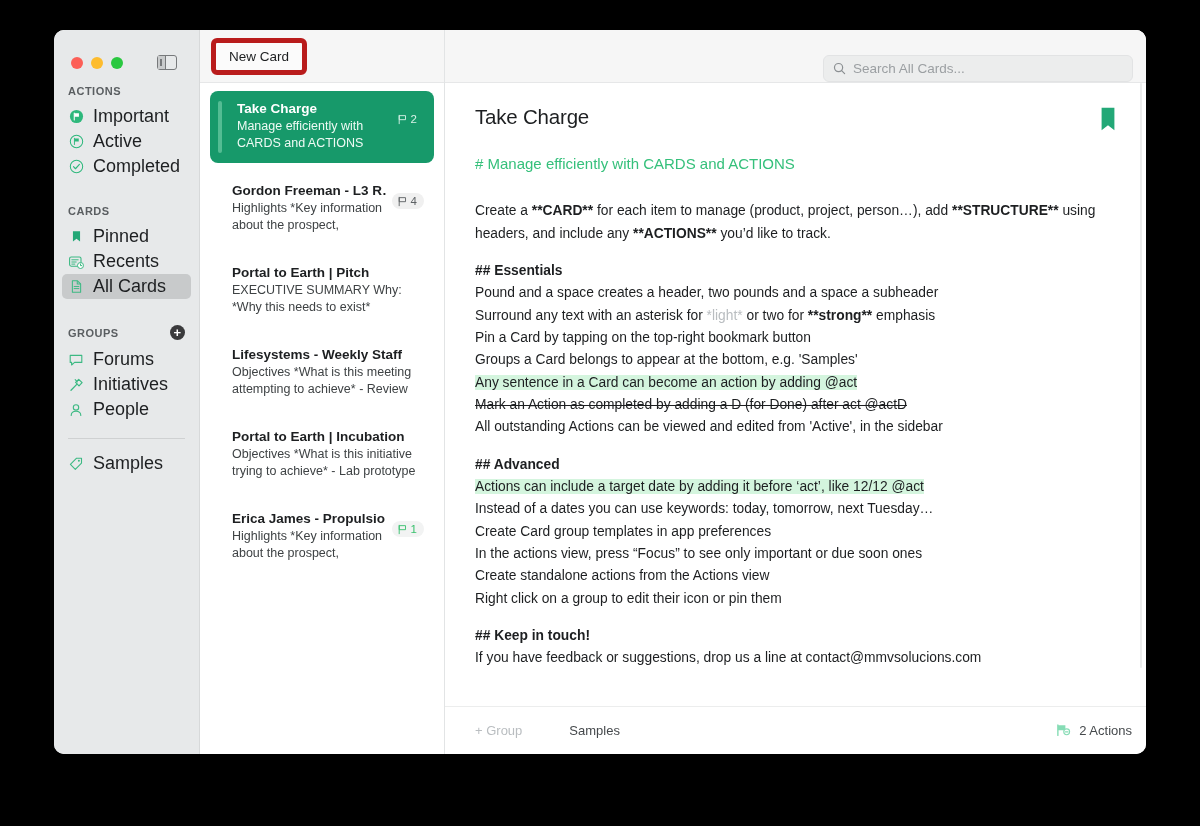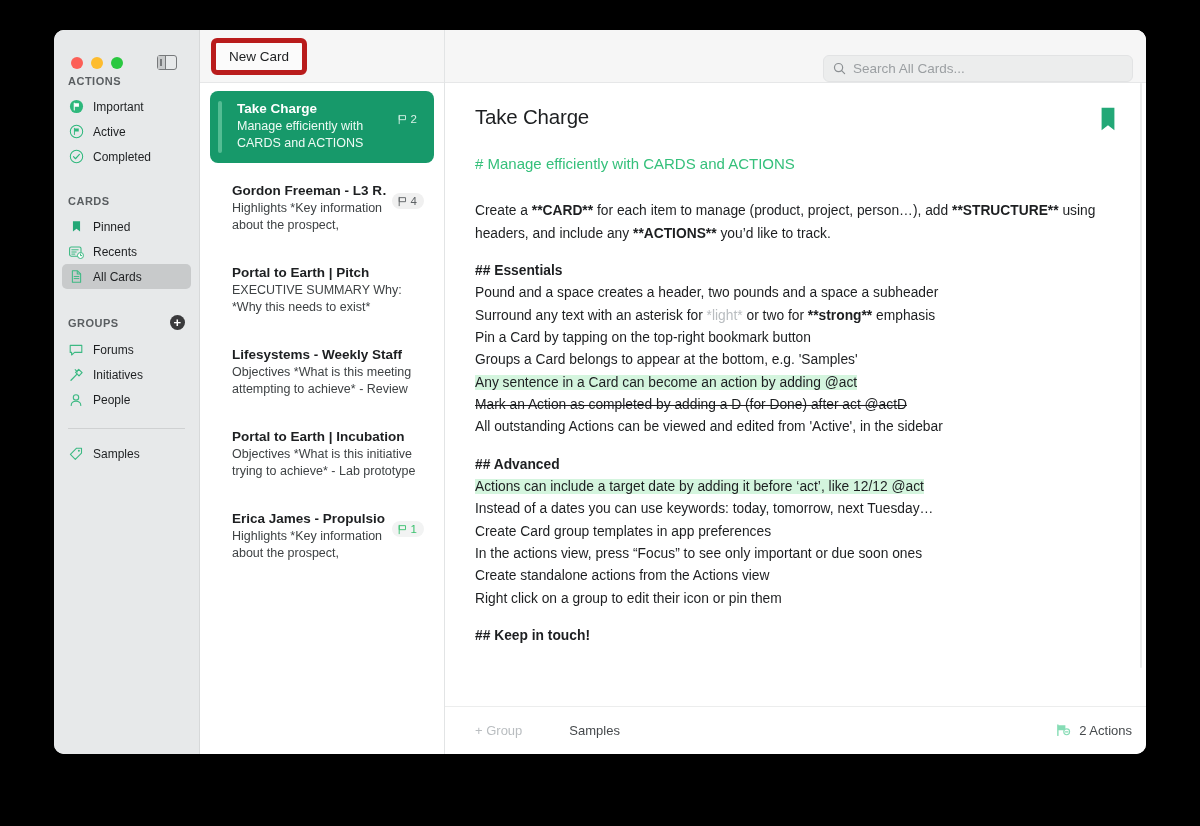--- a/index.html
+++ b/index.html
@@ -50,38 +50,38 @@
     content: ""; position: absolute; left: 2.4px; top: 3px; width: 2px; height: 7px;
     background: #77797b;
   }
 
   .sb-section {
     font-size: 11px; font-weight: bold; letter-spacing: 0.5px;
     color: #5a5e61; padding: 0 0 0 14px;
     display: flex; align-items: center; justify-content: space-between;
     padding-right: 14px;
   }
-  .sb-head-actions { }
+  .sb-head-actions { margin-top: 10px; }
   .sb-head-cards { margin-top: 26px; }
   .sb-head-groups { margin-top: 26px; }
 
   .plus-btn {
     width: 15px; height: 15px; border-radius: 50%;
     background: #3a3a3c; color: #fff;
     display: flex; align-items: center; justify-content: center;
     font-size: 13px; line-height: 1; font-weight: bold; cursor: pointer;
     padding-bottom: 1px;
   }
 
   .sb-list { margin-top: 7px; }
   .sb-item {
     display: flex; align-items: center; gap: 9px;
     height: 25px; margin: 0 8px; padding: 0 6px;
     border-radius: 5px;
-    font-size: 12px; color: #1d1f21; cursor: pointer;
+    font-size: 18px; color: #1d1f21; cursor: pointer;
   }
   .sb-item.active { background: #c8cacb; }
   .sb-icon { width: 16px; height: 16px; flex: 0 0 16px; display: flex; align-items: center; justify-content: center; }
   .sb-icon svg { display: block; }
   .sb-sep { height: 1px; background: #cfd1d2; margin: 16px 14px 12px 14px; }
 
   
   .listcol {
     width: 245px; flex: 0 0 245px;
     background: #ffffff;
@@ -462,20 +462,21 @@
         <div class="ln"><span class="hl">Actions can include a target date by adding it before ‘act’, like 12/12 @act</span></div>
         <div class="ln">Instead of a dates you can use keywords: today, tomorrow, next Tuesday…</div>
         <div class="ln">Create Card group templates in app preferences</div>
         <div class="ln">In the actions view,  press “Focus” to see only important or due soon ones</div>
         <div class="ln">Create standalone actions from the Actions view</div>
         <div class="ln">Right click on a group to edit their icon or pin them</div>
 
         <div class="gap"></div>
 
         <div class="ln h2">## Keep in touch!</div>
+        <div class="ln">If you have feedback or suggestions, drop us a line at contact@mmvsolucions.com</div>
       </div>
     </div>
 
     <div class="detail-bottom">
       <span class="add-group">+ Group</span>
       <span class="group-tag">Samples</span>
       <span class="actions-count">
         <svg width="17" height="15" viewBox="0 0 18 16">
           <path d="M3 2.2v11" stroke="#86dcb5" stroke-width="1.5" stroke-linecap="round"></path>
           <path d="M3 2.4h8v5.2H3z" fill="#86dcb5"></path>

